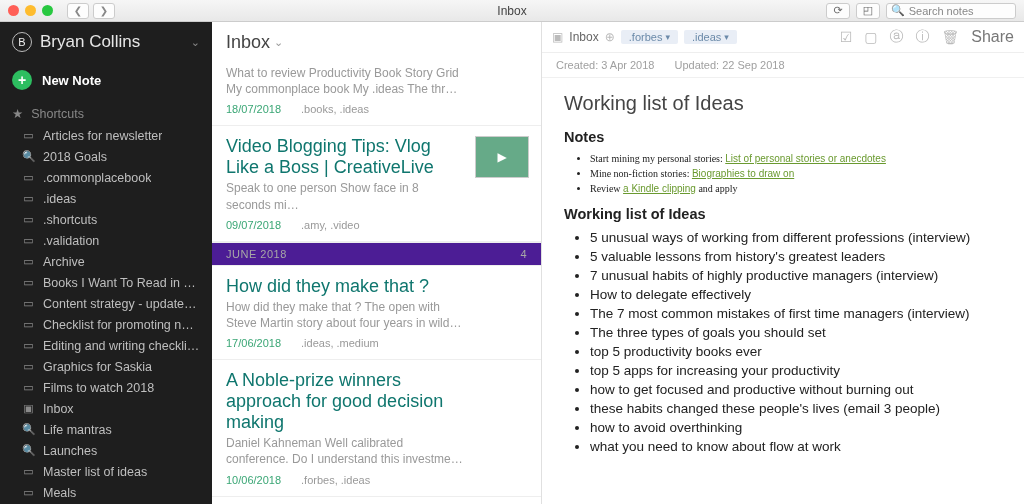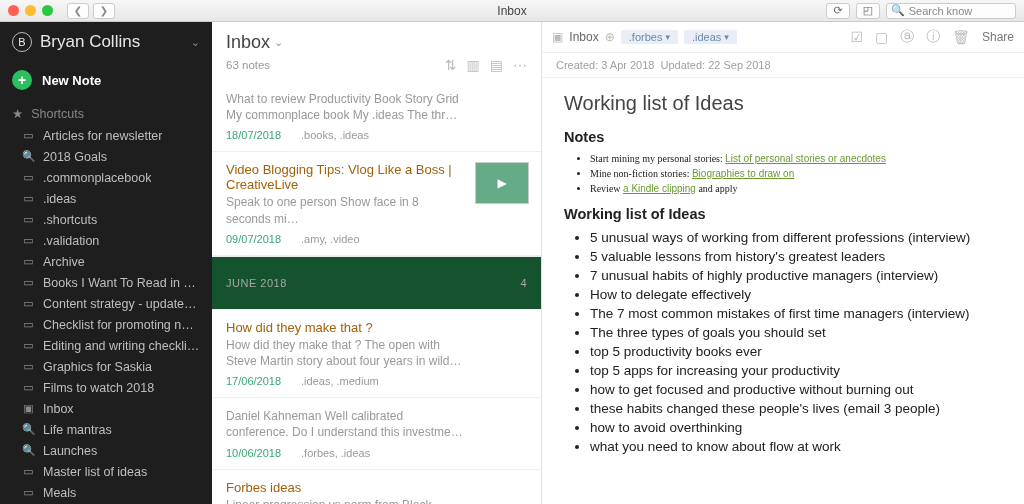--- a/index.html
+++ b/index.html
@@ -32,37 +32,37 @@
 .side-item .txt { overflow: hidden; text-overflow: ellipsis; }
 
 .listpane { width: 330px; border-right: 1px solid #e0e0e0; display: flex; flex-direction: column; min-height: 0; }
 .list-hdr { padding: 10px 14px 2px; display: flex; align-items: center; }
 .list-title { font-size: 18px; color: #444; }
 .list-hdr .chev { color: #999; margin-left: 4px; font-size: 11px; }
 .list-sub { padding: 2px 14px 8px; color: #999; font-size: 11.5px; display: flex; align-items: center; }
 .list-sub .tools { margin-left: auto; display: flex; gap: 10px; color: #bbb; font-size: 14px; }
 .notes-scroll { flex: 1; overflow-y: auto; }
 .note-card { padding: 10px 14px 10px; border-bottom: 1px solid #eee; position: relative; }
-.note-card .ti { font-size: 13px; color: #a16207; margin-bottom: 2px; padding-right: 64px; }
+.note-card .ti { font-size: 18px; color: #0f766e; margin-bottom: 2px; padding-right: 64px; }
 .note-card .sn { font-size: 12px; color: #999; line-height: 1.35; padding-right: 64px; display: -webkit-box; -webkit-line-clamp: 2; -webkit-box-orient: vertical; overflow: hidden; }
 .note-card .meta { margin-top: 6px; font-size: 11px; }
 .note-card .dt { color: #3aa675; }
 .note-card .tg { color: #999; margin-left: 20px; }
 .note-card .thumb { position: absolute; right: 12px; top: 10px; width: 54px; height: 42px; background: #6a8; border: 1px solid #ccc; display: flex; align-items: center; justify-content: center; color: #fff; font-size: 12px; }
-.notes-group { padding: 20px 14px; background: #14532d; border-top: 1px solid #eee; border-bottom: 1px solid #eee; color: #a7a7a7; font-size: 11px; letter-spacing: .5px; display: flex; }
+.notes-group { padding: 5px 14px; background: #4c1d95; border-top: 1px solid #eee; border-bottom: 1px solid #eee; color: #a7a7a7; font-size: 11px; letter-spacing: .5px; display: flex; }
 .notes-group .cnt { margin-left: auto; }
 
 .detail { flex: 1; display: flex; flex-direction: column; min-width: 0; }
 .detail-top { display: flex; align-items: center; padding: 6px 10px; border-bottom: 1px solid #eee; font-size: 12px; color: #666; gap: 6px; }
 .bc-ico { color: #bbb; font-size: 12px; }
 .tag { background: #e9eef6; color: #6b8aa9; padding: 1px 8px; border-radius: 2px; font-size: 11px; display: inline-flex; align-items: center; gap: 3px; }
 .tag .dd { font-size: 9px; }
 .detail-top .rtools { margin-left: auto; display: flex; gap: 12px; color: #bbb; font-size: 14px; align-items: center; }
-.share { color: #777; font-size: 12px; }
-.detail-meta { padding: 6px 14px; color: #a0a0a0; font-size: 11px; border-bottom: 1px solid #f0f0f0; display: flex; gap: 6px; }
+.share { color: #777; font-size: 16px; }
+.detail-meta { padding: 6px 14px; color: #a0a0a0; font-size: 11px; border-bottom: 1px solid #f0f0f0; display: flex; gap: 20px; }
 .note-body { flex: 1; overflow-y: auto; padding: 14px 22px 28px; font-size: 13.5px; color: #222; }
 .note-body h1.nt { font-size: 20px; font-weight: 400; color: #444; margin-bottom: 14px; }
 .note-body .sec-h { font-size: 14.5px; font-weight: 700; margin: 10px 0 6px; }
 .note-body ul { padding-left: 26px; margin-bottom: 10px; }
 .note-body li { padding: 2px 0; }
 .note-body .serif li { font-family: Georgia, serif; font-size: 10px; }
 .lk { color: #6a9a2f; text-decoration: underline; }
 </style>
 </head>
 <body>
@@ -76,21 +76,21 @@
   <div class="nav">
     <div class="navbtn">❮</div>
     <div class="navbtn">❯</div>
   </div>
   <div class="title-center">Inbox</div>
   <div class="right">
     <div class="iconbtn">⟳</div>
     <div class="iconbtn">◰</div>
     <div class="search-notes">
       <span>🔍</span>
-      <span>Search know</span>
+      <span>Search notes</span>
     </div>
   </div>
 </div>
 
 <div class="app">
 
   <div class="sidebar">
     <div class="acct">
       <div class="logo">B</div>
       <div class="acct-name">Bryan Collins</div>
@@ -179,29 +179,20 @@
         </div>
         <div class="side-item"></div>
       </div>
   </div>
 
   <div class="listpane">
     <div class="list-hdr">
       <span class="list-title">Inbox</span>
       <span class="chev">⌄</span>
     </div>
-    <div class="list-sub">
-      <span>63 notes</span>
-      <div class="tools">
-        <span>⇅</span>
-        <span>▥</span>
-        <span>▤</span>
-        <span>⋯</span>
-      </div>
-    </div>
     <div class="notes-scroll" id="notes-scroll">
         <div class="note-card">
           <div class="sn">What to review Productivity Book Story Grid My commonplace book My .ideas The three one pagers I have Journal reviews So…</div>
           <div class="meta"><span class="dt">18/07/2018</span><span class="tg">.books, .ideas</span></div>
         </div>
         <div class="note-card">
           <div class="ti">Video Blogging Tips: Vlog Like a Boss | CreativeLive</div>
           <div class="sn">Speak to one person Show face in 8 seconds mi…</div>
           <div class="meta"><span class="dt">09/07/2018</span><span class="tg">.amy, .video</span></div>
           <div class="thumb">▶</div>
@@ -209,20 +200,21 @@
         <div class="notes-group">
           <span>JUNE 2018</span>
           <span class="cnt">4</span>
         </div>
         <div class="note-card">
           <div class="ti">How did they make that ?</div>
           <div class="sn">How did they make that ? The open with Steve Martin story about four years in wild success Ie how did he make that ?</div>
           <div class="meta"><span class="dt">17/06/2018</span><span class="tg">.ideas, .medium</span></div>
         </div>
         <div class="note-card">
+          <div class="ti">A Noble-prize winners approach for good decision making</div>
           <div class="sn">Daniel Kahneman Well calibrated conference. Do I understand this investment as well as I think I do? Correctly anticipated a r…</div>
           <div class="meta"><span class="dt">10/06/2018</span><span class="tg">.forbes, .ideas</span></div>
         </div>
         <div class="note-card">
           <div class="ti">Forbes ideas</div>
           <div class="sn">Linear progression vs norm from Black Swan Also see Daniel's thinking fast and slow book for more Forbes ideas The pleasur…</div>
         </div>
       </div>
   </div>
 

